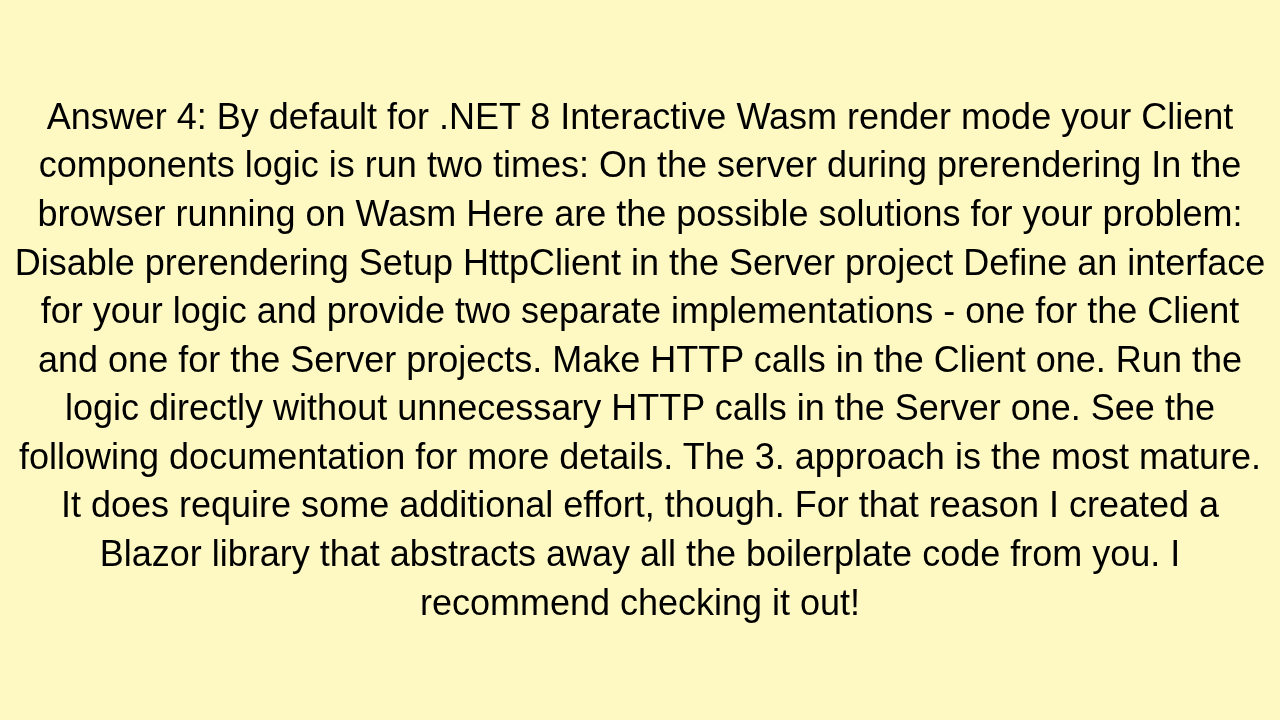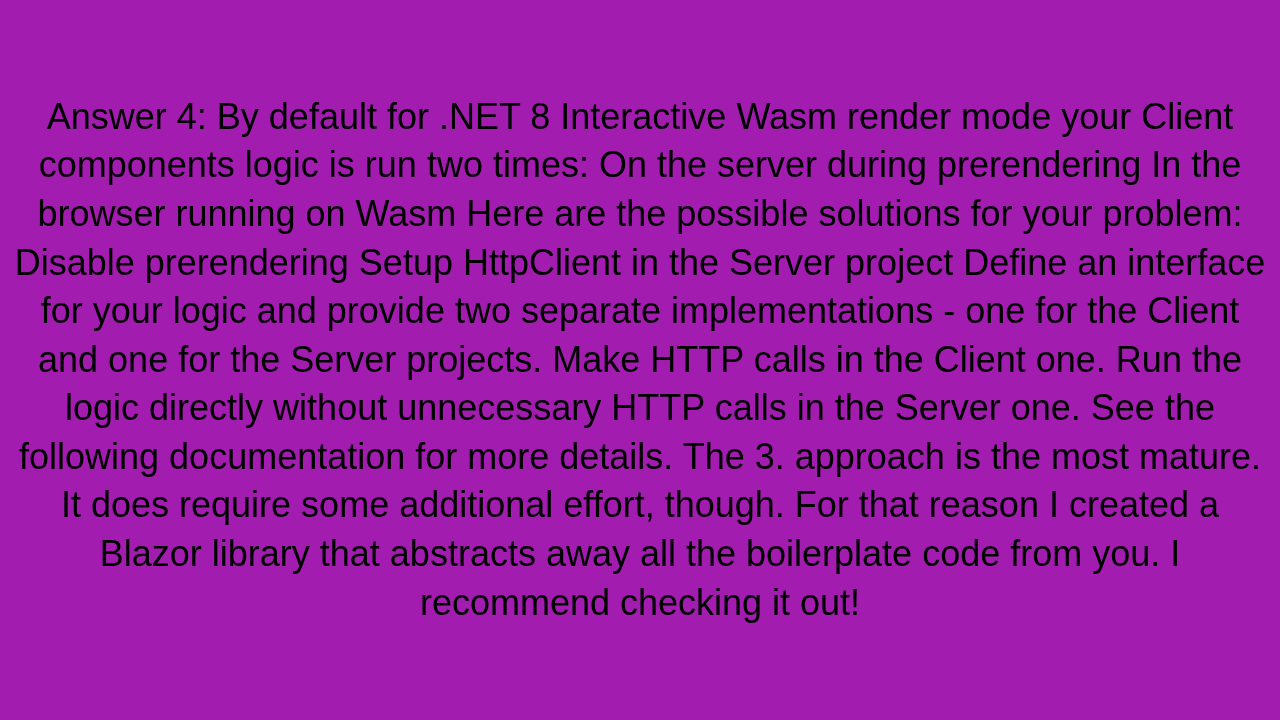--- a/index.html
+++ b/index.html
@@ -14,21 +14,21 @@
       background-color: #ffffff;
       overflow: hidden;
     }
 
     .page-container {
       width: 1280px;
       height: 720px;
       display: flex;
       align-items: center;
       justify-content: center;
-      background-color: #a21caf;
+      background-color: #fef9c3;
       padding: 20px 10px;
     }
 
     .content-text {
       font-family: Arial, Helvetica, sans-serif;
       font-size: 36px;
       font-weight: normal;
       color: #000000;
       text-align: center;
       line-height: 1.35;

